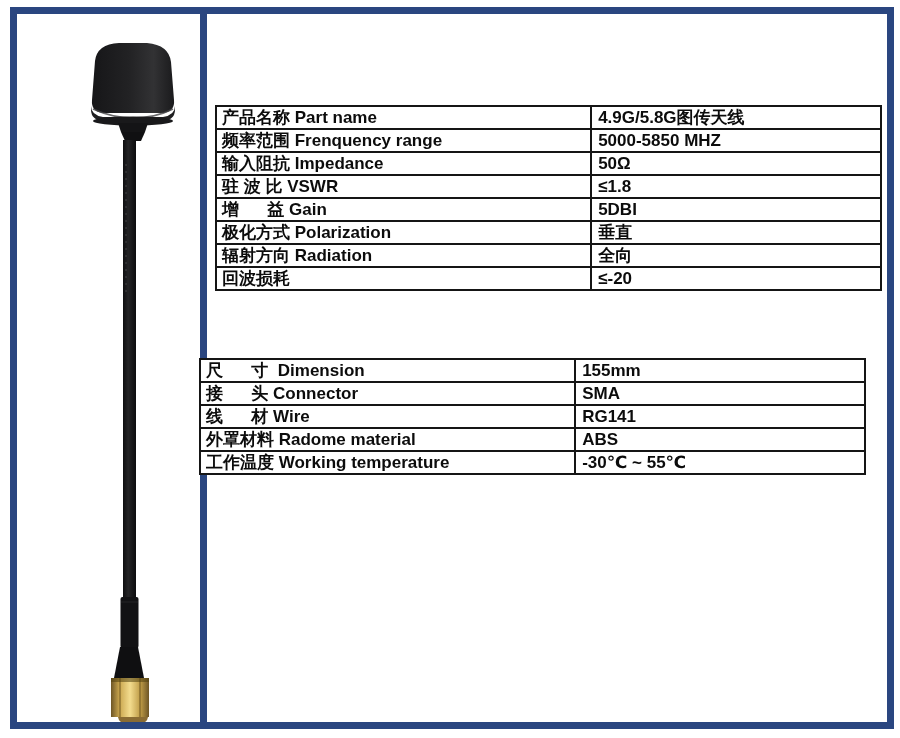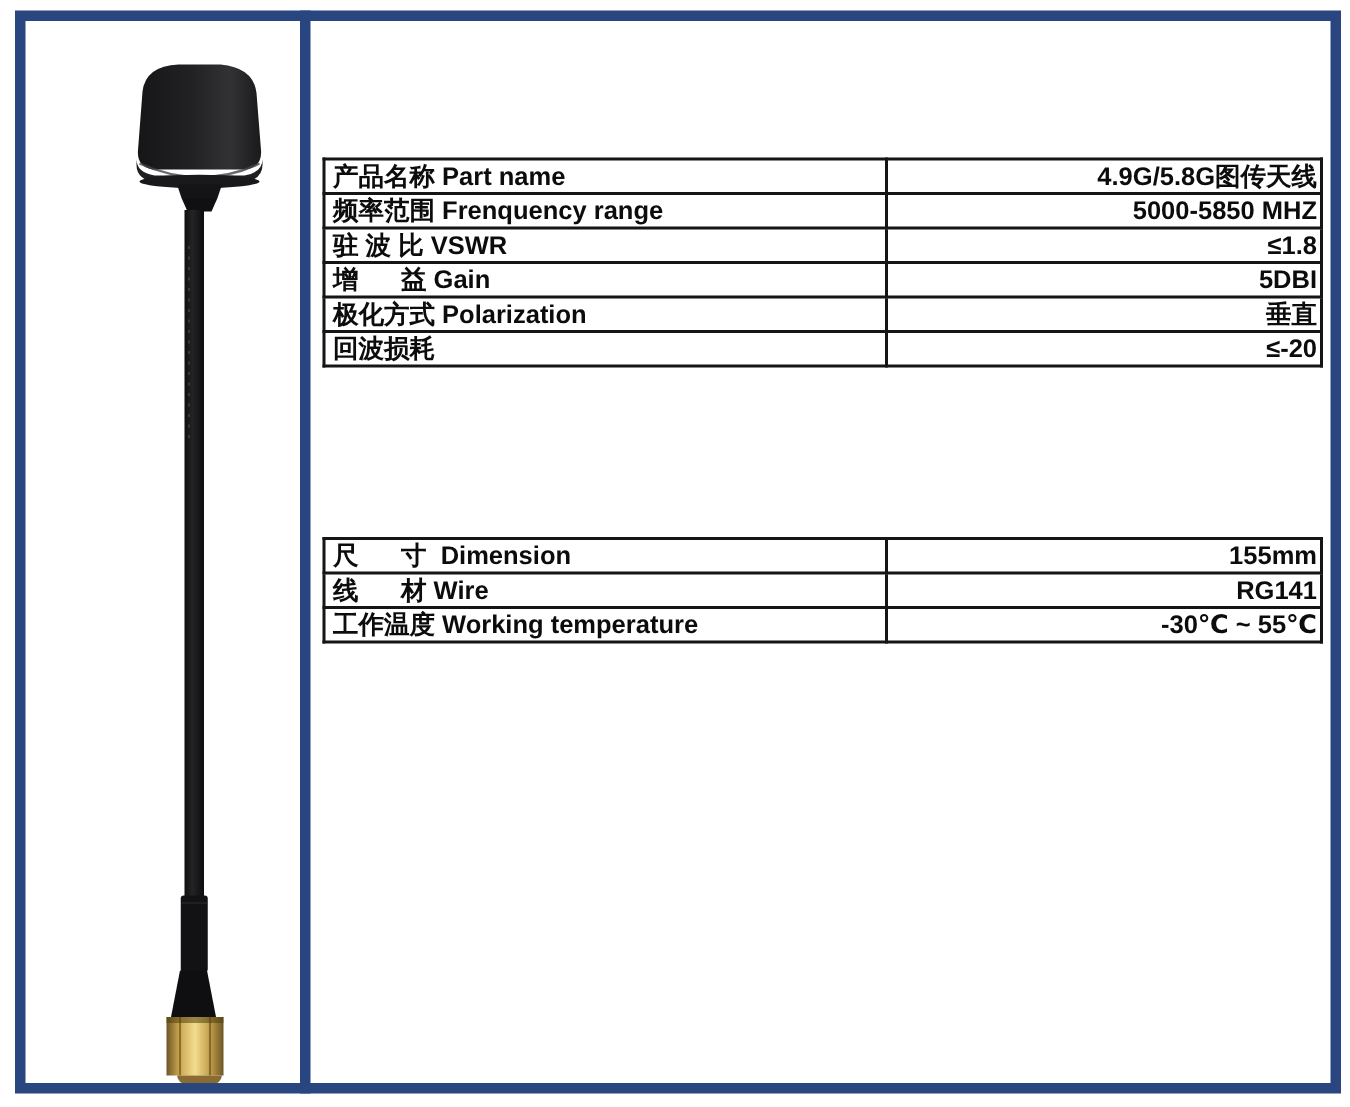--- a/index.html
+++ b/index.html
@@ -18,29 +18,29 @@
   .left-panel { position: absolute; left: 17px; top: 14px; width: 183px; height: 708px; background: #ffffff; }
   .right-panel { position: absolute; left: 207px; top: 14px; width: 680px; height: 708px; background: #ffffff; }
 
   .antenna-svg { position: absolute; left: 0; top: 0; }
 
   table.spec {
     position: absolute; border-collapse: collapse; table-layout: fixed;
     background: #ffffff;
   }
   #spec-table-1 { left: 215px; top: 105px; width: 667px; padding-left: 20px; }
-  #spec-table-2 { left: 215px; top: 358px; width: 667px; }
+  #spec-table-2 { left: 199px; top: 358px; width: 667px; }
   table.spec td {
     border: 2px solid #151515;
     font-weight: bold; font-size: 17px; color: #0c0c0c;
     height: 23px; line-height: 21px;
     white-space: pre; overflow: hidden; vertical-align: middle;
   }
   table.spec td.label-cell { width: 365px; padding: 0 2px 0 5px; }
-  table.spec td.value-cell { width: 282px; padding: 0 2px 0 6px; text-align: right; }
+  table.spec td.value-cell { width: 282px; padding: 0 2px 0 6px; }
 </style>
 </head>
 <body>
 
 <div class="left-panel">
   <svg class="antenna-svg" width="200" height="724" viewBox="0 0 200 724">
     <defs>
       <linearGradient id="capGrad" x1="0" y1="0" x2="1" y2="0">
         <stop offset="0" stop-color="#161618"></stop>
         <stop offset="0.45" stop-color="#222224"></stop>
@@ -105,46 +105,62 @@
   <tbody>
       <tr>
         <td class="label-cell">产品名称 Part name</td>
         <td class="value-cell">4.9G/5.8G图传天线</td>
       </tr>
       <tr>
         <td class="label-cell">频率范围 Frenquency range</td>
         <td class="value-cell">5000-5850 MHZ</td>
       </tr>
       <tr>
+        <td class="label-cell">输入阻抗 Impedance</td>
+        <td class="value-cell">50Ω</td>
+      </tr>
+      <tr>
         <td class="label-cell">驻 波 比 VSWR</td>
         <td class="value-cell">≤1.8</td>
       </tr>
       <tr>
         <td class="label-cell">增      益 Gain</td>
         <td class="value-cell">5DBI</td>
       </tr>
       <tr>
         <td class="label-cell">极化方式 Polarization</td>
         <td class="value-cell">垂直</td>
+      </tr>
+      <tr>
+        <td class="label-cell">辐射方向 Radiation</td>
+        <td class="value-cell">全向</td>
       </tr>
       <tr>
         <td class="label-cell">回波损耗</td>
         <td class="value-cell">≤-20</td>
       </tr>
     </tbody>
 </table>
 
 <table class="spec" id="spec-table-2">
   <tbody>
       <tr>
         <td class="label-cell">尺      寸  Dimension</td>
         <td class="value-cell">155mm</td>
       </tr>
       <tr>
+        <td class="label-cell">接      头 Connector</td>
+        <td class="value-cell">SMA</td>
+      </tr>
+      <tr>
         <td class="label-cell">线      材 Wire</td>
         <td class="value-cell">RG141</td>
+      </tr>
+      <tr>
+        <td class="label-cell">外罩材料 Radome material</td>
+        <td class="value-cell">ABS</td>
       </tr>
       <tr>
         <td class="label-cell">工作温度 Working temperature</td>
         <td class="value-cell">-30℃ ~ 55℃</td>
       </tr>
     </tbody>
 </table>
 
 </body></html>

